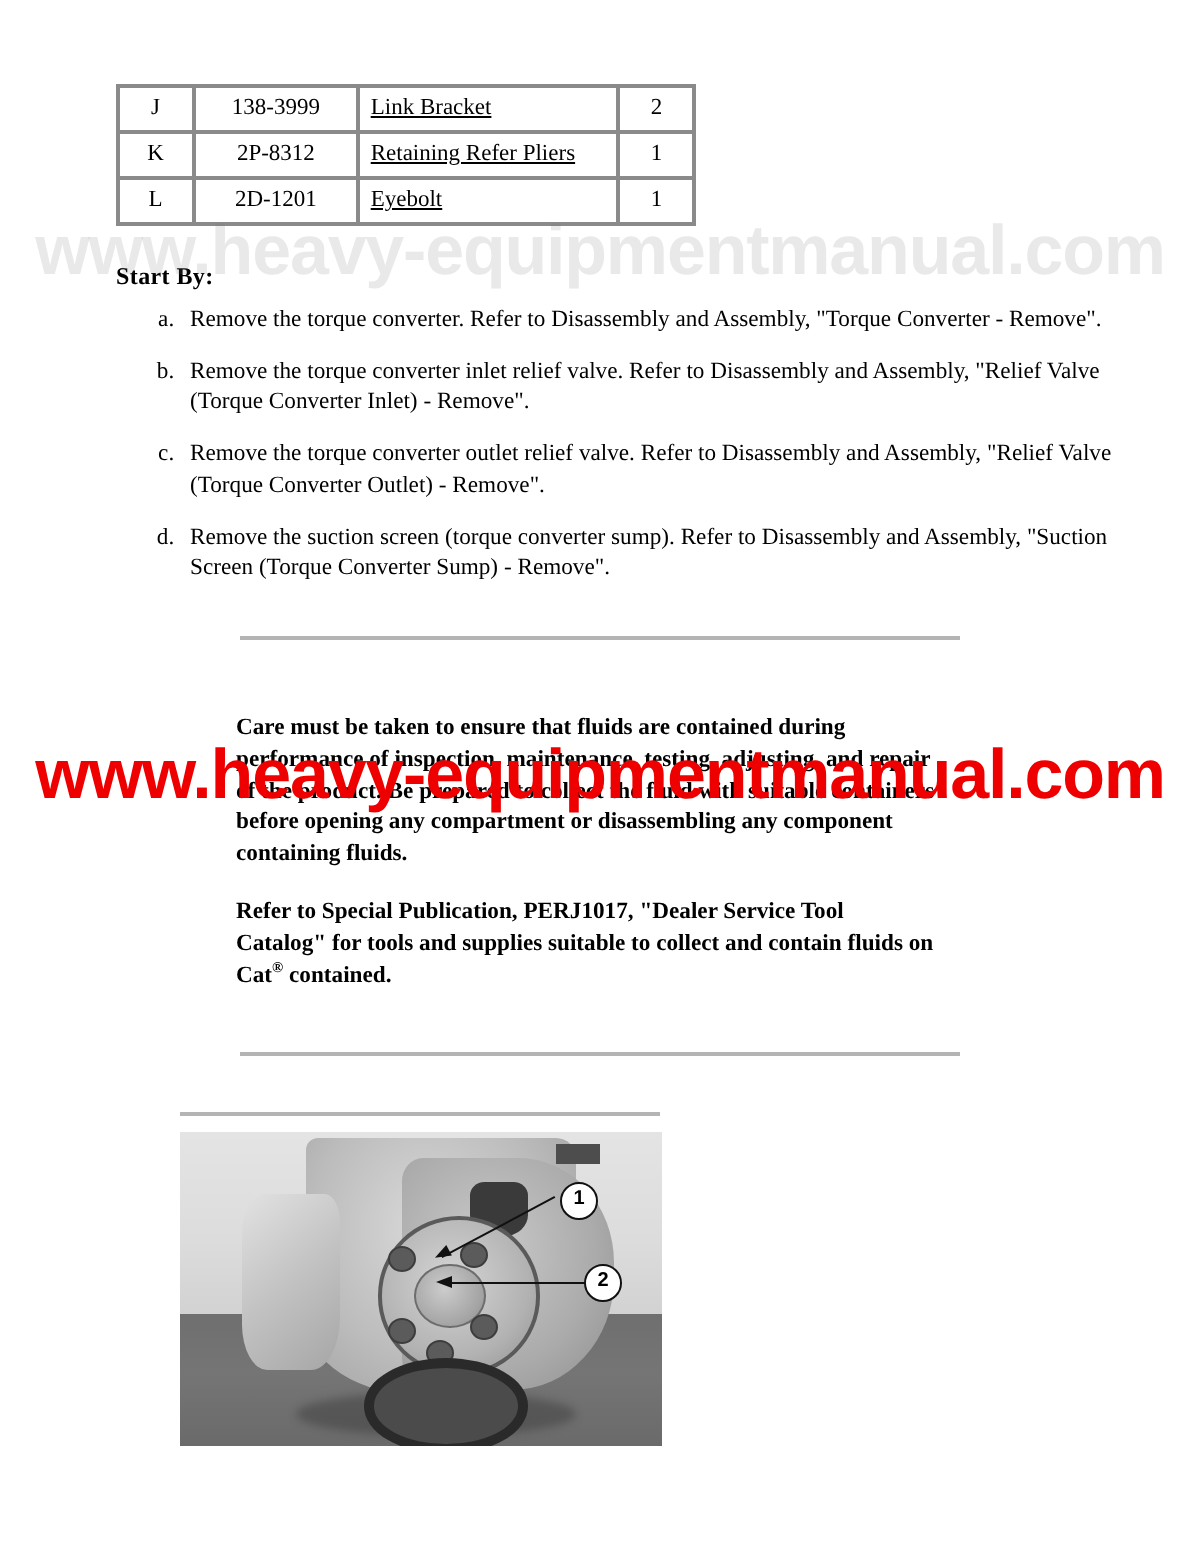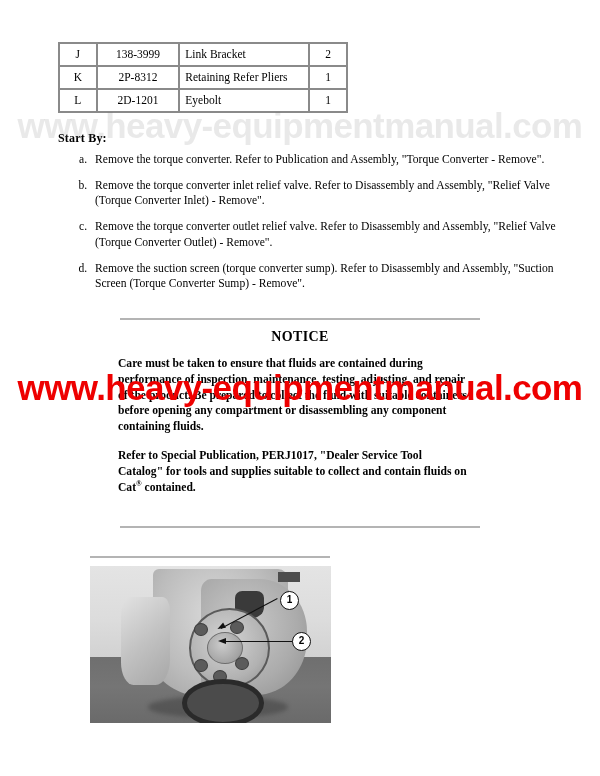--- a/index.html
+++ b/index.html
@@ -49,20 +49,21 @@
     width: 26px;
     text-align: center;
   }
   td.c-part {
     width: 72px;
     text-align: center;
   }
   td.c-desc {
     width: 120px;
     text-align: left;
+    text-decoration: underline;
   }
   td.c-qty {
     width: 26px;
     text-align: center;
   }
   
   td.c-item { border-right-width: 3px; border-right-style: double; }
   td.c-part { border-right-width: 3px; border-right-style: double; }
   td.c-desc { border-right-width: 3px; border-right-style: double; }
 
@@ -381,28 +382,27 @@
         </tr>
       </tbody>
     </table>
   </div>
 
   <div class="watermark-faint">www.heavy-equipmentmanual.com</div>
 
   <div class="start-by">Start By:</div>
 
   <ol class="steps">
-    <li>Remove the torque converter. Refer to Publication and Assembly, "Torque Converter - Remove".</li>
+    <li>Remove the torque converter. Refer to Disassembly and Assembly, "Torque Converter - Remove".</li>
     <li>Remove the torque converter inlet relief valve. Refer to Disassembly and Assembly, "Relief Valve (Torque Converter Inlet) - Remove".</li>
     <li>Remove the torque converter outlet relief valve. Refer to Disassembly and Assembly, "Relief Valve (Torque Converter Outlet) - Remove".</li>
     <li>Remove the suction screen (torque converter sump). Refer to Disassembly and Assembly, "Suction Screen (Torque Converter Sump) - Remove".</li>
   </ol>
 
   <div class="notice-rule-top"></div>
-  <div class="notice-title">NOTICE</div>
   <div class="notice-body">
     <p>Care must be taken to ensure that fluids are contained during performance of inspection, maintenance, testing, adjusting, and repair of the product. Be prepared to collect the fluid with suitable containers before opening any compartment or disassembling any component containing fluids.</p>
     <p><span>Refer to Special Publication, PERJ1017, "Dealer Service Tool Catalog" for tools and supplies suitable to collect and contain fluids on Cat</span><sup>®</sup><span> contained.</span></p>
   </div>
   <div class="notice-rule-bottom"></div>
 
   <div class="figure-rule"></div>
   <div class="figure">
     <div class="photo-wall"></div>
     <div class="photo-floor"></div>

